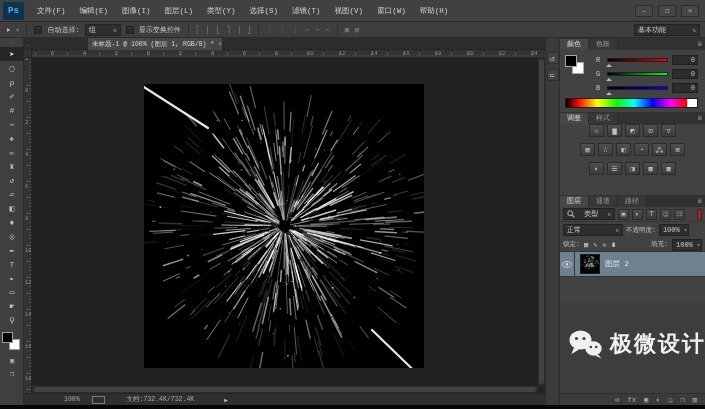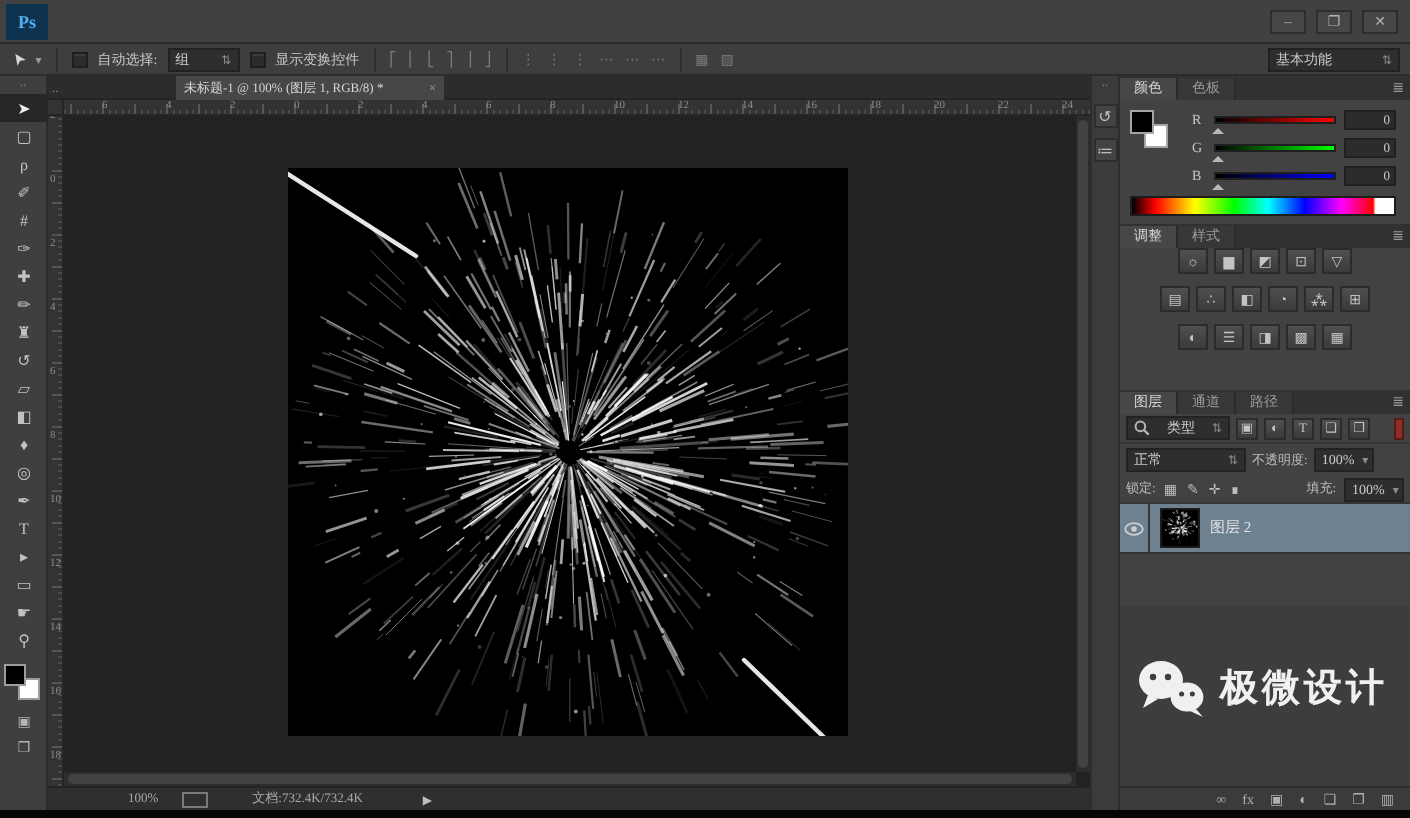--- a/index.html
+++ b/index.html
@@ -1,18 +1,18 @@
 <!DOCTYPE html>
 <html><head>
 <meta charset="utf-8">
 <style>
   *{box-sizing:border-box;margin:0;padding:0}
   html,body{width:705px;height:409px;background:#000;overflow:hidden}
   .app{position:relative;width:705px;height:409px;background:#7dd3fc;
-       font-family:Liberation Serif, serif;font-size:7px;color:#cfcfcf;overflow:hidden}
+       font-family:Liberation Mono, monospace;font-size:7px;color:#cfcfcf;overflow:hidden}
 
   
   .titlebar{position:absolute;left:0;top:0;width:705px;height:22px;background:#414141;
             border-bottom:1px solid #2a2a2a;display:flex;align-items:center}
   .pslogo{width:21px;height:18px;margin:0 6px 0 3px;background:#0d334f;color:#56aef0;
           font-size:9px;font-weight:bold;display:flex;align-items:center;justify-content:center}
   .menus{display:flex;align-items:center}
   .menu-item{padding:0 7px;font-size:7.5px;color:#d2d2d2;line-height:22px}
   .winbtns{position:absolute;right:6px;top:5px;display:flex;gap:5px}
   .winbtn{width:18px;height:12px;background:#474747;border:1px solid #2d2d2d;color:#b3b3b3;
@@ -134,32 +134,45 @@
   .layer-row.selected{background:#6d8191}
   .eye{width:15px;align-self:stretch;display:flex;align-items:center;justify-content:center;border-right:1px solid #383838}
   .thumb{width:20px;height:20px;margin:0 5px;border:1px solid #1c1c1c;background:#000;overflow:hidden}
   .thumb.checker{background-color:#fff;background-image:
       linear-gradient(45deg,#c9c9c9 25%,transparent 25%,transparent 75%,#c9c9c9 75%),
       linear-gradient(45deg,#c9c9c9 25%,transparent 25%,transparent 75%,#c9c9c9 75%);
       background-size:8px 8px;background-position:0 0,4px 4px}
   .lname{color:#e3e3e3;font-size:7.5px}
   .lempty{position:absolute;left:0;right:0;top:108px;bottom:12px;background:#3d3d3d}
   .watermark{position:absolute;left:8px;top:26px;display:flex;align-items:center;gap:6px;color:#f0f0f0}
-  .wm-text{font-size:19px;font-weight:bold;letter-spacing:2px;white-space:nowrap}
+  .wm-text{font-size:22px;font-weight:bold;letter-spacing:2px;white-space:nowrap}
   .lbottom{position:absolute;left:0;bottom:0;width:100%;height:12px;background:#3b3b3b;border-top:1px solid #2e2e2e;
            display:flex;align-items:center;justify-content:flex-end;gap:8px;padding:0 8px;color:#b0b0b0;font-size:7px}
   .blackstrip{position:absolute;left:0;top:405px;width:705px;height:4px;background:#060606}
 </style>
 </head>
 <body>
 
 <div class="app">
 
   <div class="titlebar">
     <div class="pslogo">Ps</div>
+    <div class="menus">
+
+    <span class="menu-item">文件(F)</span>
+        <span class="menu-item">编辑(E)</span>
+        <span class="menu-item">图像(I)</span>
+        <span class="menu-item">图层(L)</span>
+        <span class="menu-item">类型(Y)</span>
+        <span class="menu-item">选择(S)</span>
+        <span class="menu-item">滤镜(T)</span>
+        <span class="menu-item">视图(V)</span>
+        <span class="menu-item">窗口(W)</span>
+        <span class="menu-item">帮助(H)</span>
+      </div>
     <div class="winbtns">
 
     <span class="winbtn">–</span>
         <span class="winbtn">❐</span>
         <span class="winbtn">✕</span>
       </div>
   </div>
 
   <div class="optionsbar">
     <span class="moveicon">➤</span>

